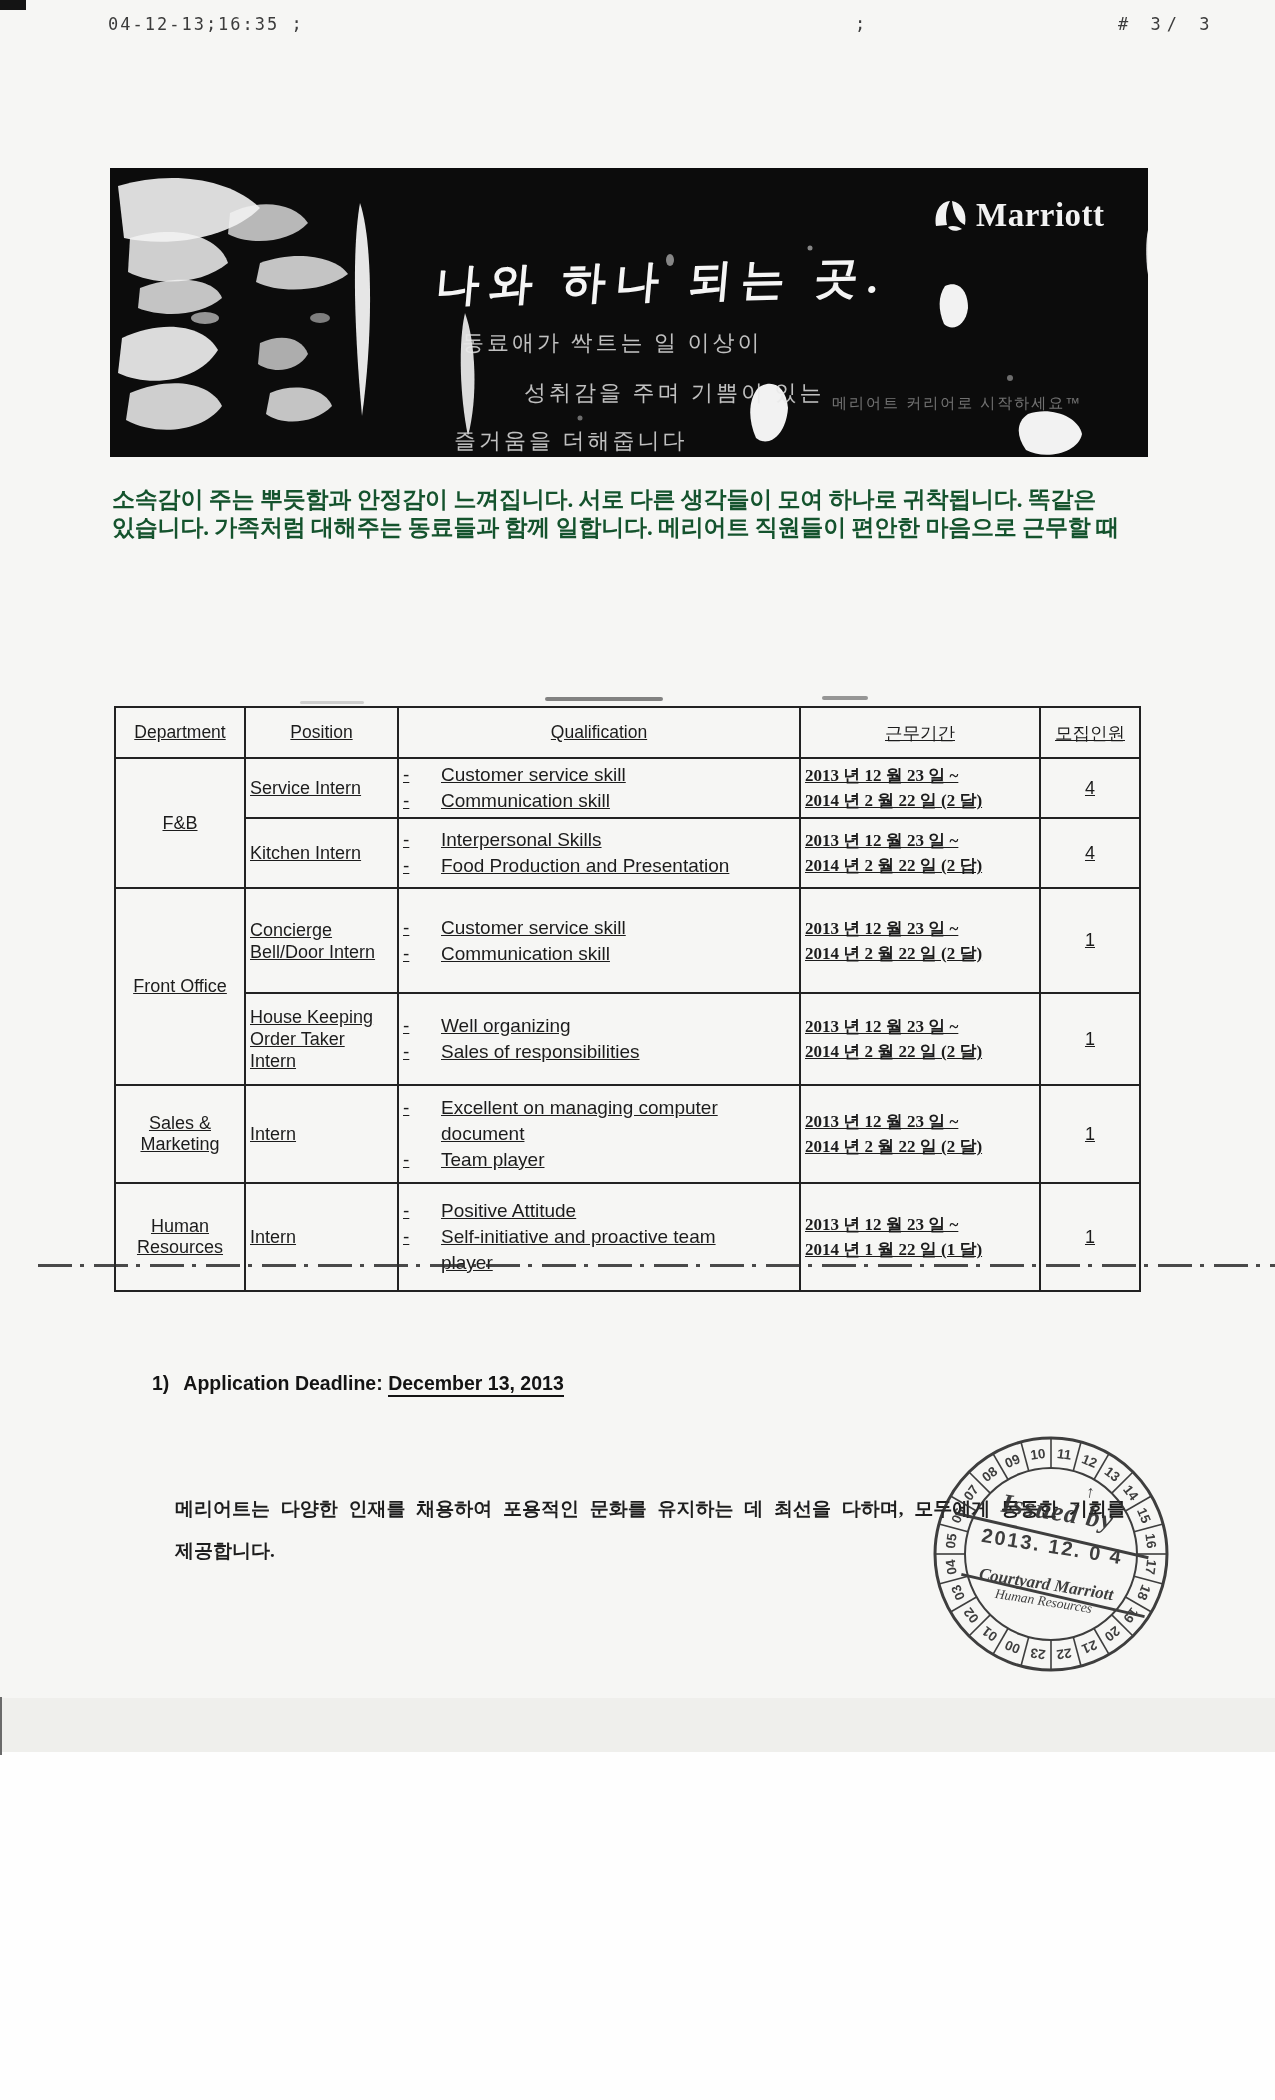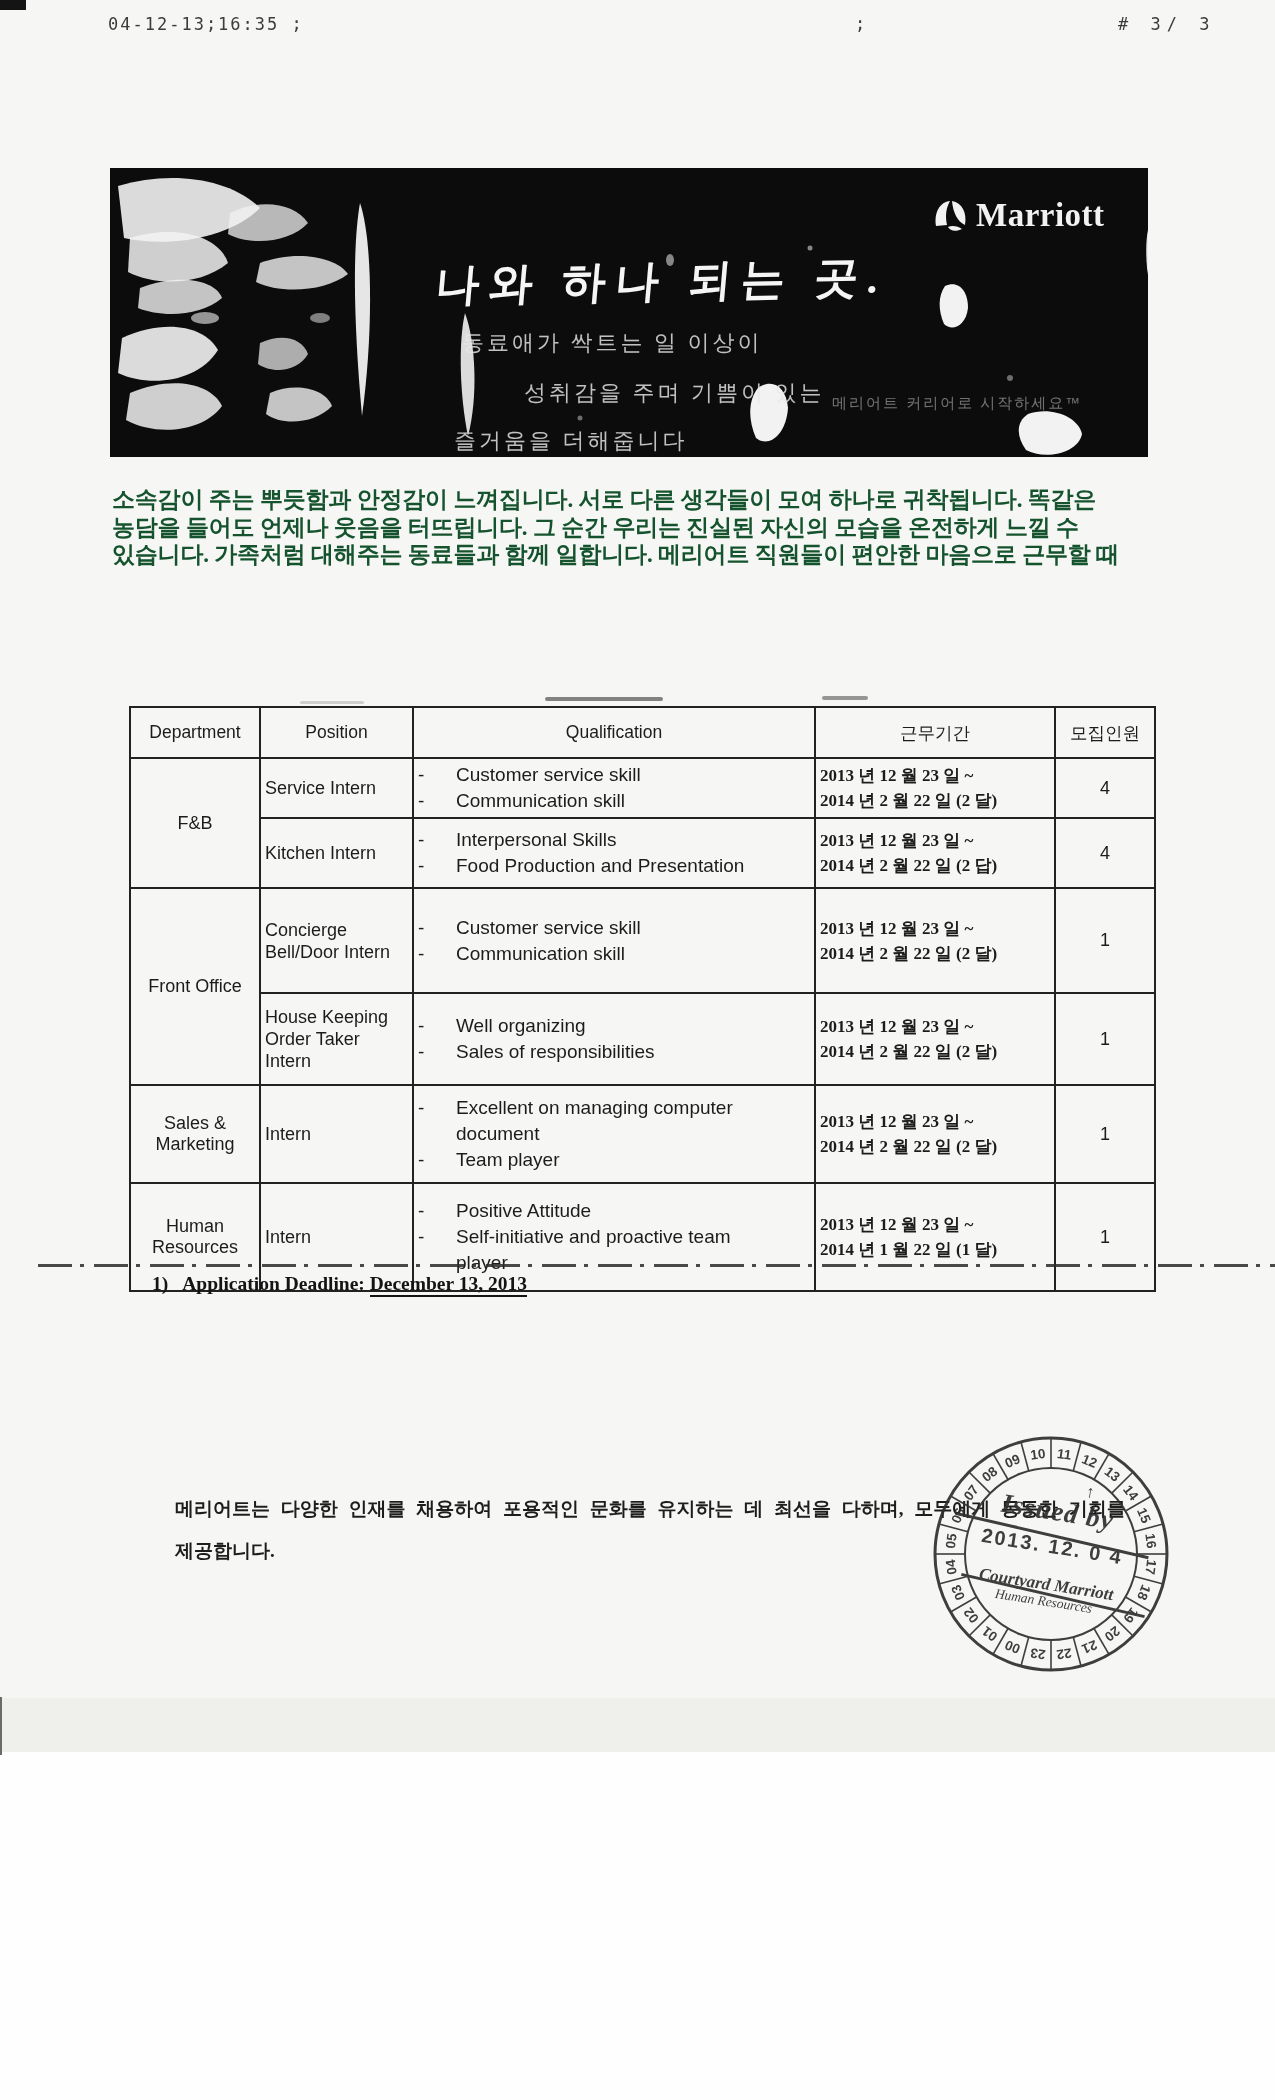--- a/index.html
+++ b/index.html
@@ -38,42 +38,42 @@
   .intro{position:absolute;left:112px;top:486px;width:1010px;
          font-family:"Liberation Serif",serif;font-size:23px;font-weight:600;color:#14532d;}
   .intro div{height:27.5px;line-height:27.5px;white-space:nowrap;letter-spacing:-0.2px;}
 
   .smudge{position:absolute;background:#222;border-radius:2px;}
   .sm1{left:545px;top:697px;width:118px;height:4px;opacity:.55;}
   .sm2{left:822px;top:696px;width:46px;height:4px;opacity:.45;}
   .sm3{left:300px;top:701px;width:64px;height:3px;opacity:.18;}
 
   
-  .tablewrap{position:absolute;left:129px;top:706px;width:1025px;}
+  .tablewrap{position:absolute;left:114px;top:706px;width:1025px;text-decoration:underline;}
   table.rec{border-collapse:collapse;width:1025px;table-layout:fixed;}
   table.rec th,table.rec td{border:2px solid #222;vertical-align:middle;padding:2px 4px;}
   table.rec th{font-weight:500;font-size:17.5px;height:45px;}
   td.dept{text-align:center;font-size:18px;}
   td.pos{text-align:left;font-size:18px;line-height:22px;margin-top:48px;}
   td.qual{padding-left:30px;padding-right:8px;font-size:19px;}
   .qline{display:flex;line-height:26px;}
   .qdash{width:38px;flex:none;}
   .qtext{flex:1;}
   td.period{text-align:left;font-size:17px;font-weight:600;line-height:25px;white-space:nowrap;}
   td.count{text-align:center;font-size:18px;}
   tr.r1{height:60px;} tr.r2{height:70px;} tr.r3{height:105px;}
   tr.r4{height:92px;} tr.r5{height:98px;} tr.r6{height:108px;}
 
   
   .artifact-line{position:absolute;left:38px;top:1264px;width:1237px;height:2.5px;opacity:.85;
     background:repeating-linear-gradient(90deg,#2b2b2b 0 34px,transparent 34px 42px,#2b2b2b 42px 46px,transparent 46px 56px);}
 
   
   .note{position:absolute;font-size:19.5px;font-weight:600;color:#141414;white-space:nowrap;}
-  .deadline{left:152px;top:1273px;font-family:Liberation Serif, serif;}
+  .deadline{left:152px;top:1372px;}
   .contact{left:148px;top:1375px;}
   .note .num{margin-right:14px;}
   .uline{border-bottom:2.5px solid #141414;padding-bottom:1px;}
   .kor{font-family:"Liberation Serif",serif;}
 
   
   .footer-line{position:absolute;font-family:"Liberation Serif",serif;font-weight:700;font-size:19px;
                color:#1d1d1d;word-spacing:6px;white-space:nowrap;}
   .f1{left:175px;top:1496px;}
   .f2{left:175px;top:1538px;}
@@ -150,21 +150,20 @@
     </div>
     <div class="headline">나와 하나 되는 곳.</div>
     <div class="bline b1">동료애가 싹트는 일 이상이</div>
     <div class="bline b2">성취감을 주며 기쁨이 있는</div>
     <div class="bline b3">즐거움을 더해줍니다</div>
     <div class="tagline">메리어트 커리어로 시작하세요™</div>
   </div>
 
   <div class="intro">
     <div>소속감이 주는 뿌듯함과 안정감이 느껴집니다. 서로 다른 생각들이 모여 하나로 귀착됩니다. 똑같은</div>
-    <div>농담을 들어도 언제나 웃음을 터뜨립니다.  그 순간 우리는 진실된 자신의 모습을 온전하게 느낄 수</div>
     <div>있습니다.  가족처럼 대해주는 동료들과 함께 일합니다. 메리어트 직원들이 편안한 마음으로 근무할 때</div>
   </div>
 
   <div class="smudge sm1"></div>
   <div class="smudge sm2"></div>
   <div class="smudge sm3"></div>
 
   <div class="tablewrap">
     <table class="rec">
       <colgroup>

